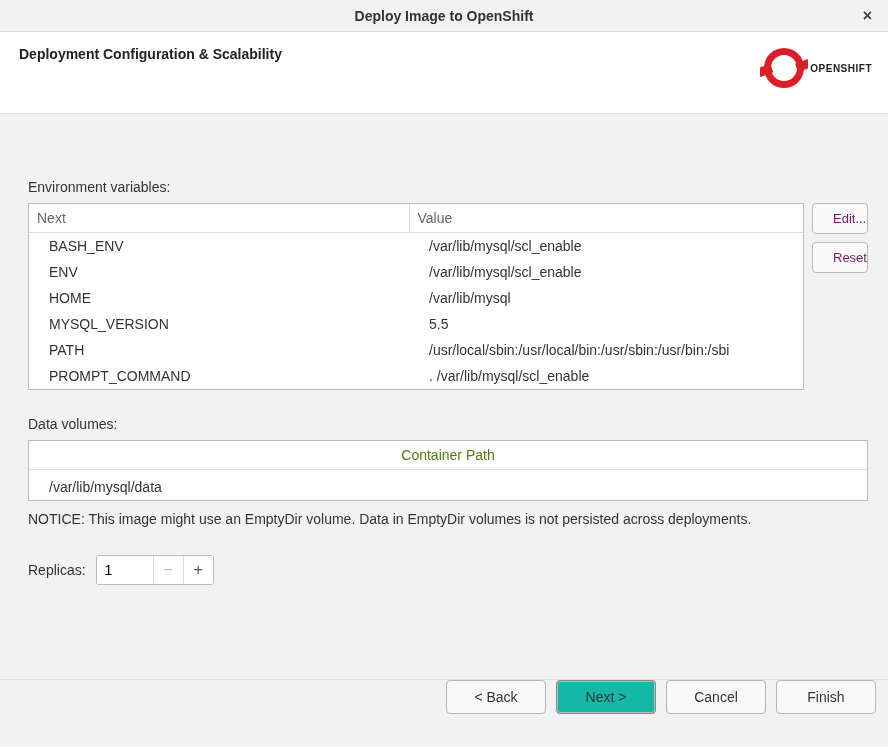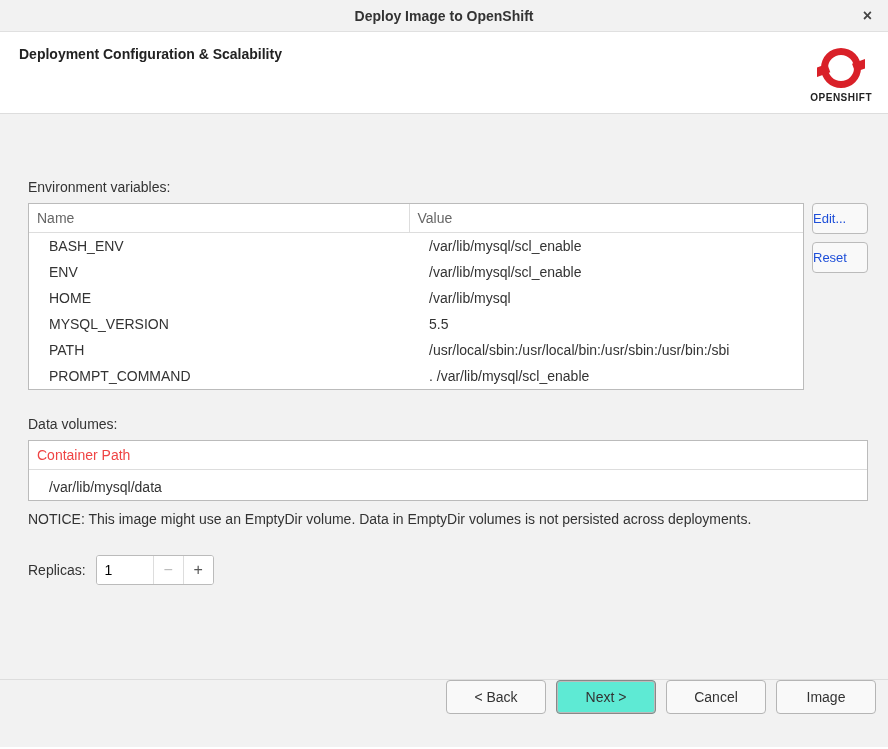--- a/index.html
+++ b/index.html
@@ -44,21 +44,21 @@
       border-bottom: 1px solid #ddd;
       background: #fff;
     }
     .header-title {
       font-weight: 700;
       font-size: 14px;
       color: #222;
     }
     .brand {
       display: flex;
-      flex-direction: column;
+      flex-direction: row;
       align-items: center;
       gap: 2px;
     }
     .brand svg { display: block; }
     .brand-text {
       font-size: 10px;
       font-weight: 700;
       letter-spacing: 0.5px;
       color: #222;
     }
@@ -110,37 +110,37 @@
     .btn-stack {
       display: flex;
       flex-direction: column;
       gap: 8px;
       width: 56px;
     }
     .btn {
       background: #f9f9f9;
       border: 1px solid #bbb;
       border-radius: 4px;
-      padding: 7px 0;
+      padding: 7px 20px;
       font-size: 13px;
-      color: #1d4ed8;
+      color: #701a75;
       cursor: pointer;
       text-align: left;
     }
     .volumes-table {
       background: #fff;
       border: 1px solid #bbb;
       font-size: 14px;
       margin-bottom: 10px;
     }
     .volumes-table table { width: 100%; border-collapse: collapse; }
     .volumes-table th {
-      text-align: left;
+      text-align: center;
       font-weight: 400;
-      color: #ef4444;
+      color: #4d7c0f;
       padding: 6px 8px;
       border-bottom: 1px solid #ddd;
     }
     .volumes-table td {
       padding: 9px 8px 5px 20px;
       color: #333;
     }
     .notice {
       font-size: 14px;
       color: #333;
@@ -197,21 +197,21 @@
       border-radius: 4px;
       background: #f9f9f9;
       font-size: 14px;
       color: #333;
       cursor: pointer;
       text-align: center;
     }
     .wiz-btn.focused {
       border: 1px solid #888;
       box-shadow: inset 0 0 0 1px #bbb;
-      background: #5eead4;
+      background: #14b8a6;
     }
     .mt-26 { margin-top: 26px; }
     .mt-20 { margin-top: 20px; }
   </style>
 </head>
 <body>
 
 <div class="titlebar">
   <span class="titlebar-title">Deploy Image to OpenShift</span>
   <span class="close-x">×</span>
@@ -236,21 +236,21 @@
   <div class="section-label">Environment variables:</div>
   <div class="env-row">
     <div class="env-table">
       <table>
         <colgroup>
             <col class="name-col">
             <col>
           </colgroup>
         <thead>
           <tr>
-            <th>Name</th>
+            <th>Next</th>
             <th>Value</th>
           </tr>
         </thead>
         <tbody>
           <tr>
             <td>BASH_ENV</td>
             <td>/var/lib/mysql/scl_enable</td>
           </tr>
           <tr>
             <td>ENV</td>
@@ -306,14 +306,14 @@
       <button>+</button>
     </div>
   </div>
 
 </div>
 
 <div class="footer">
   <button class="wiz-btn">&lt; Back</button>
   <button class="wiz-btn focused">Next &gt;</button>
   <button class="wiz-btn">Cancel</button>
-  <button class="wiz-btn">Image</button>
+  <button class="wiz-btn">Finish</button>
 </div>
 
 </body></html>

